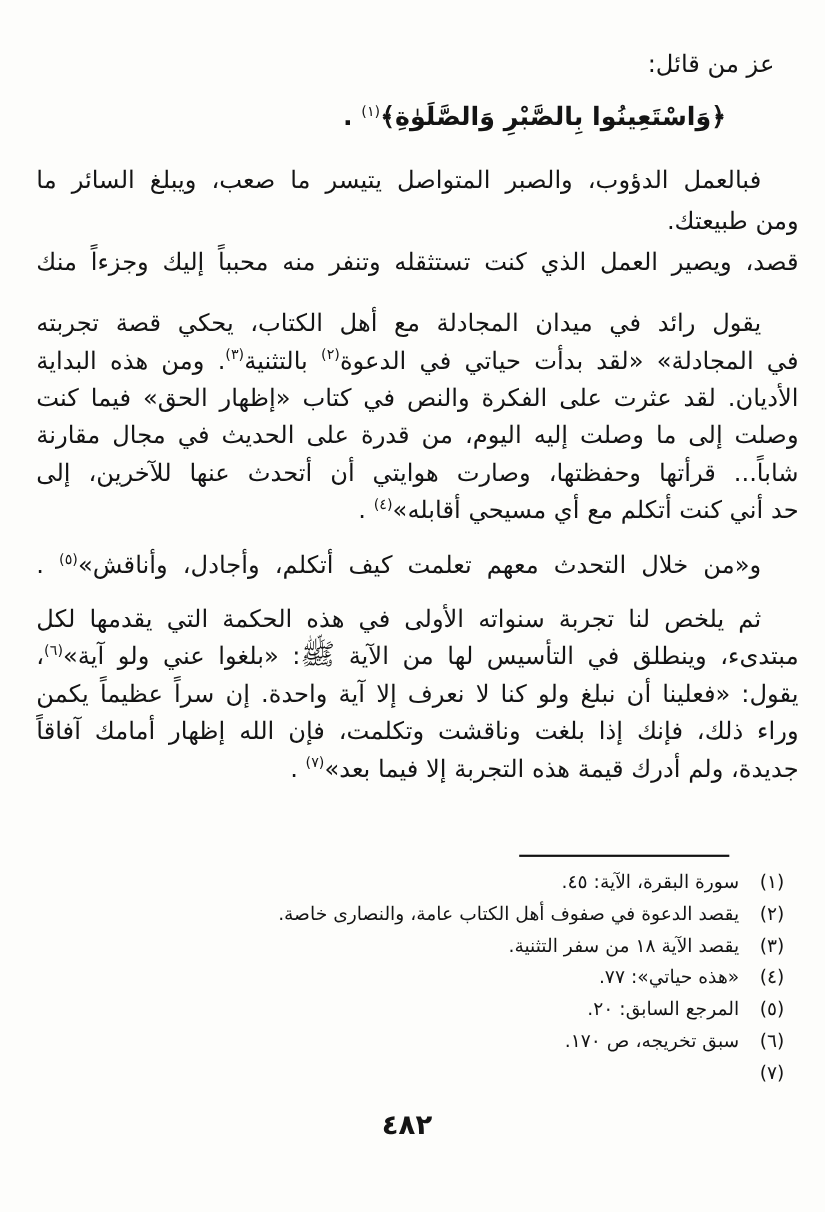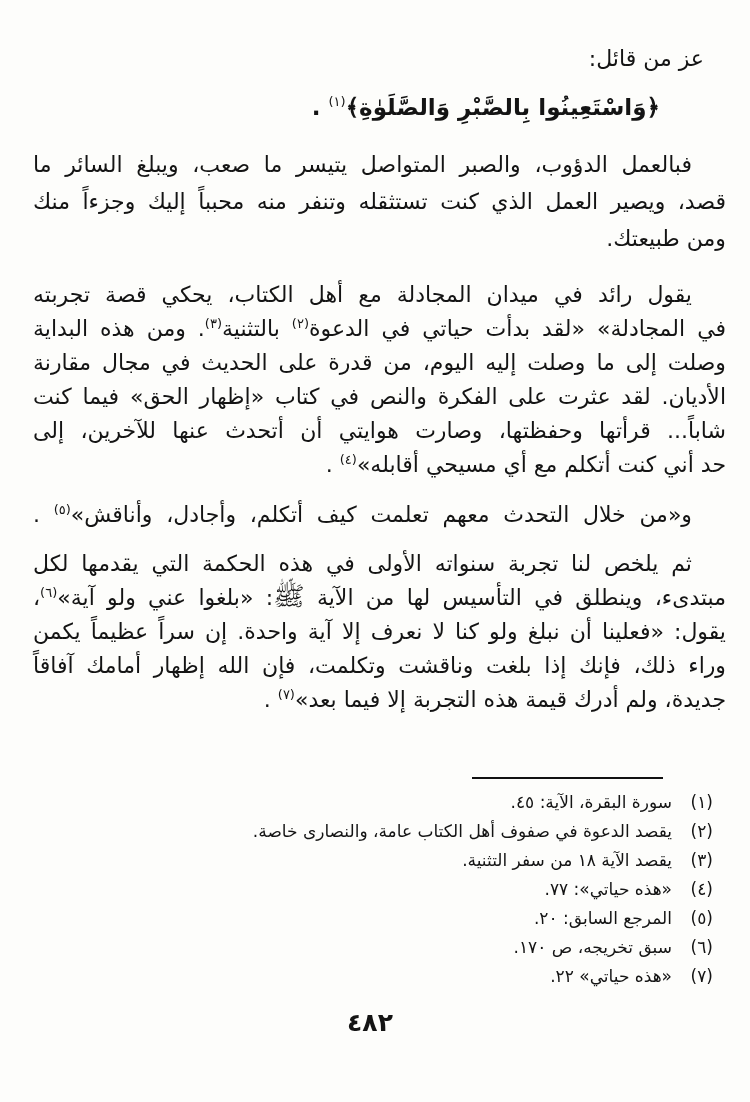--- a/index.html
+++ b/index.html
@@ -61,29 +61,29 @@
 <body>
 
 <div class="page">
 
   <div class="intro-line">عز من قائل:</div>
 
   <div class="verse-line"><span>﴿وَاسْتَعِينُوا بِالصَّبْرِ وَالصَّلَوٰةِ﴾</span><sup>(١)</sup><span> .</span></div>
 
   <div class="text-col p1">
     <div class="line just first">فبالعمل الدؤوب، والصبر المتواصل يتيسر ما صعب، ويبلغ السائر ما</div>
+    <div class="line endline">ومن طبيعتك.</div>
     <div class="line just">قصد، ويصير العمل الذي كنت تستثقله وتنفر منه محبباً إليك وجزءاً منك</div>
-    <div class="line endline">ومن طبيعتك.</div>
   </div>
 
   <div class="text-col p2">
     <div class="line just first">يقول رائد في ميدان المجادلة مع أهل الكتاب، يحكي قصة تجربته</div>
     <div class="line just"><span>في المجادلة» «لقد بدأت حياتي في الدعوة</span><sup>(٢)</sup><span> بالتثنية</span><sup>(٣)</sup><span>. ومن هذه البداية</span></div>
+    <div class="line just">الأديان. لقد عثرت على الفكرة والنص في كتاب «إظهار الحق» فيما كنت</div>
     <div class="line just">وصلت إلى ما وصلت إليه اليوم، من قدرة على الحديث في مجال مقارنة</div>
-    <div class="line just">الأديان. لقد عثرت على الفكرة والنص في كتاب «إظهار الحق» فيما كنت</div>
     <div class="line just">شاباً... قرأتها وحفظتها، وصارت هوايتي أن أتحدث عنها للآخرين، إلى</div>
     <div class="line endline"><span>حد أني كنت أتكلم مع أي مسيحي أقابله»</span><sup>(٤)</sup><span> .</span></div>
   </div>
 
   <div class="text-col p3">
     <div class="line just first"><span>و«من خلال التحدث معهم تعلمت كيف أتكلم، وأجادل، وأناقش»</span><sup>(٥)</sup><span> .</span></div>
   </div>
 
   <div class="text-col p4">
     <div class="line just first">ثم يلخص لنا تجربة سنواته الأولى في هذه الحكمة التي يقدمها لكل</div>
@@ -115,19 +115,18 @@
     <div class="footnote-row">
       <span class="footnote-num">(٥)</span>
       <span class="footnote-text">المرجع السابق: ٢٠.</span>
     </div>
     <div class="footnote-row">
       <span class="footnote-num">(٦)</span>
       <span class="footnote-text">سبق تخريجه، ص ١٧٠.</span>
     </div>
     <div class="footnote-row">
       <span class="footnote-num">(٧)</span>
-      <span class="footnote-text">«هذه حياتي» ٢٢.</span>
     </div>
   </div>
 
   <div class="page-number">٤٨٢</div>
 
 </div>
 
 </body></html>

